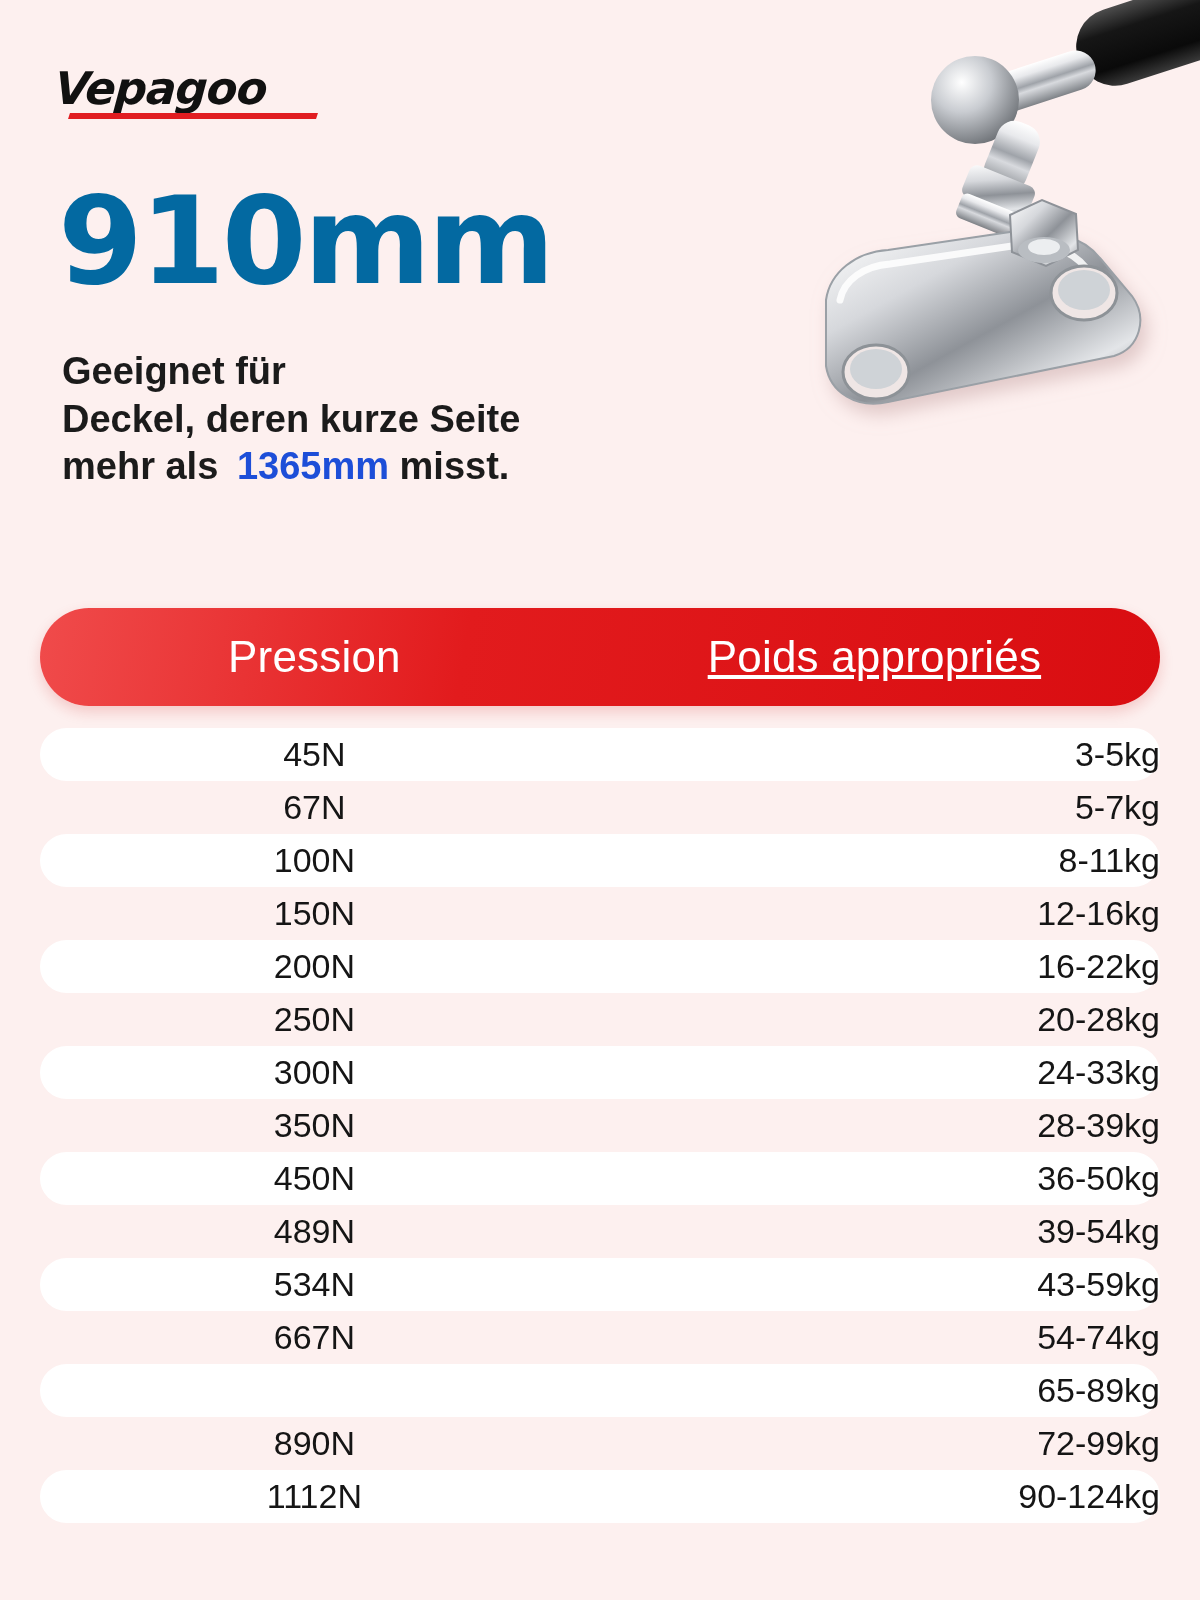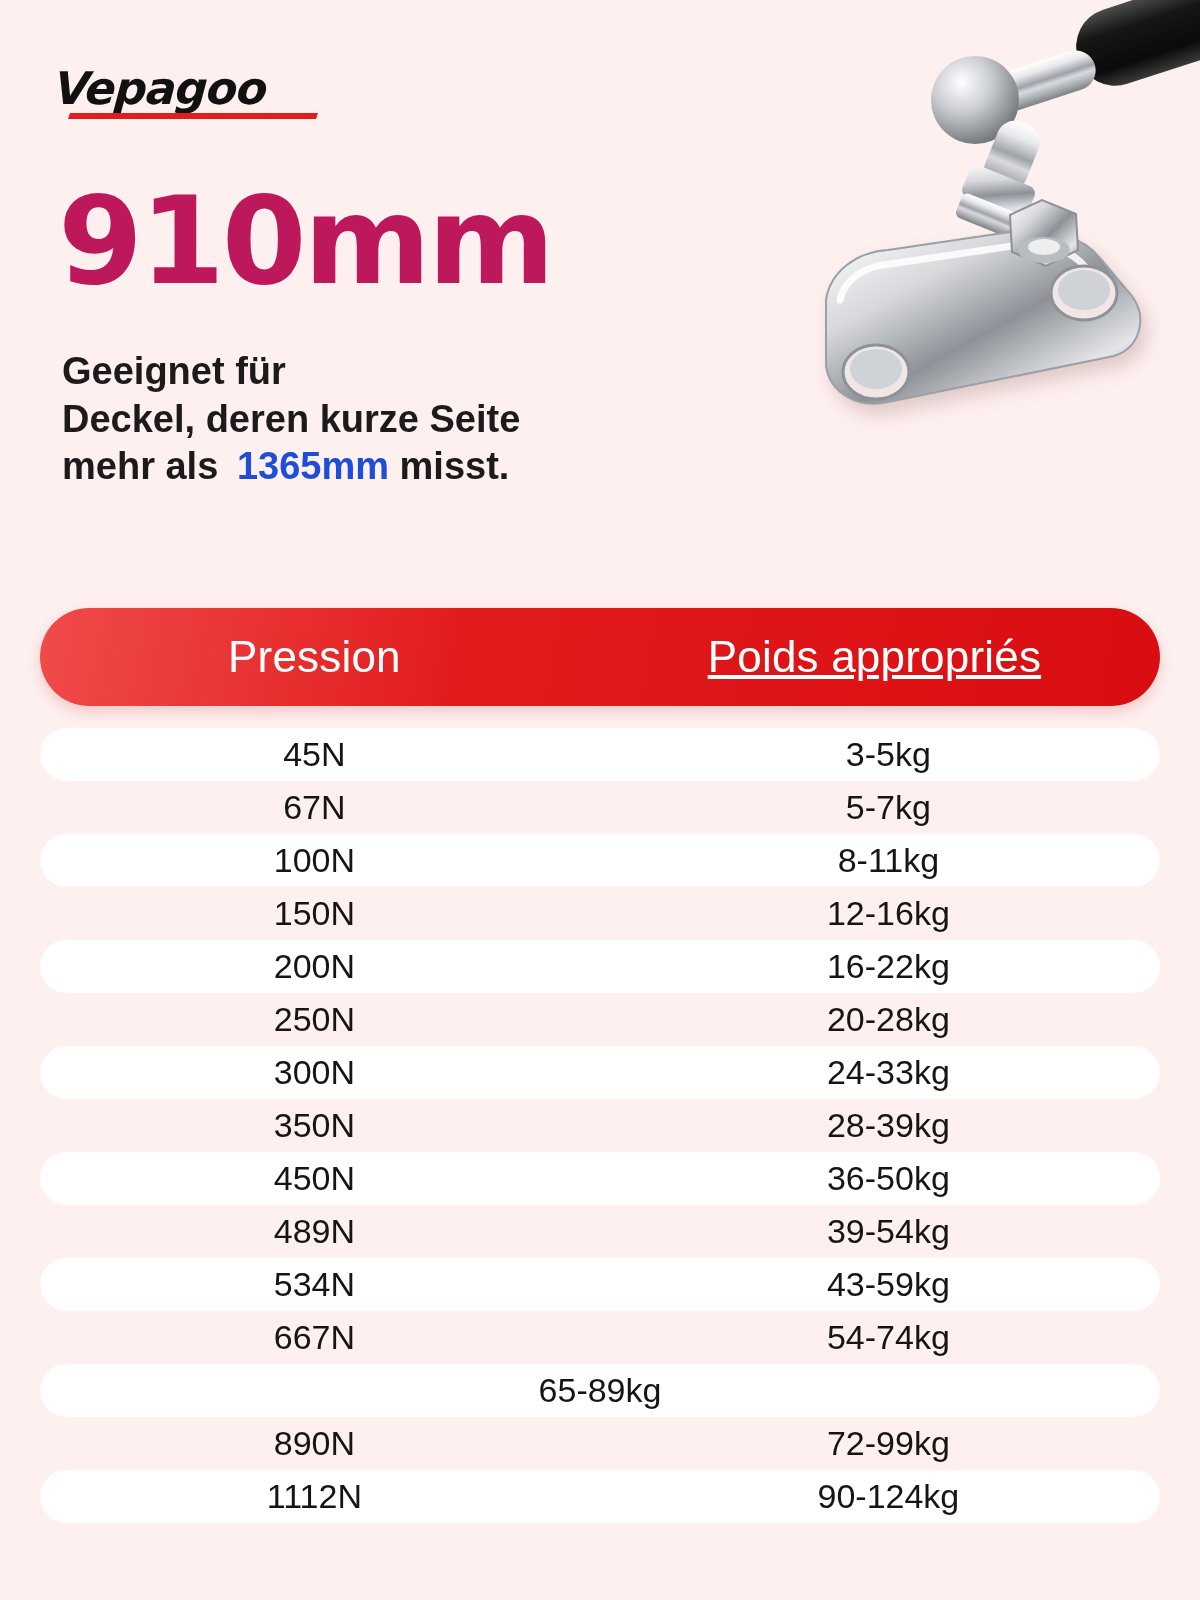--- a/index.html
+++ b/index.html
@@ -43,21 +43,21 @@
 
   
   .headline {
     position: absolute;
     left: 58px;
     top: 180px;
     font-family: "DejaVu Sans", sans-serif;
     font-weight: bold;
     font-size: 122px;
     line-height: 1;
-    color: #be185d;
+    color: #0369a1;
     letter-spacing: -3px;
   }
   .subtext {
     position: absolute;
     left: 62px;
     top: 348px;
     font-size: 38px;
     line-height: 1.25;
     color: #1b1b1b;
     font-weight: 700;
@@ -121,21 +121,21 @@
   .row.even {
     background: transparent;
   }
   .td {
     text-align: center;
     font-size: 34px;
     color: #151515;
     font-weight: 400;
   }
   .td.left { flex: 0 0 49%; }
-  .td.right { flex: 1; }
+  .td.right { flex: 1; text-align: right; }
 </style>
 </head>
 <body>
 
 <div class="brand">
   <div class="brand-word">Vepagoo</div>
   <div class="brand-underline"></div>
 </div>
 
 <div class="headline">910mm</div>

